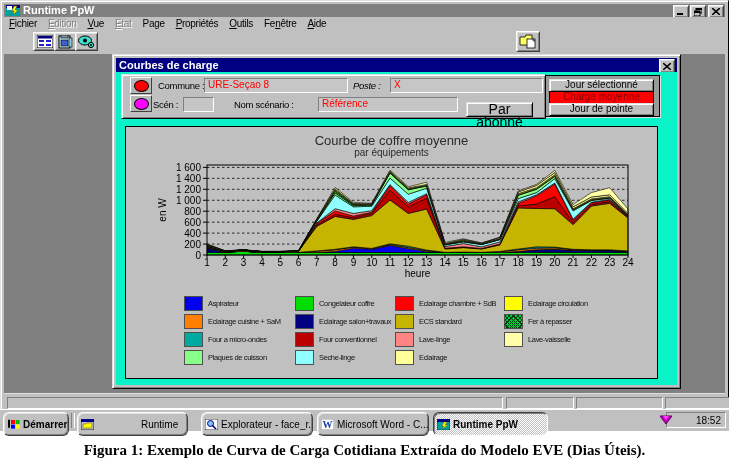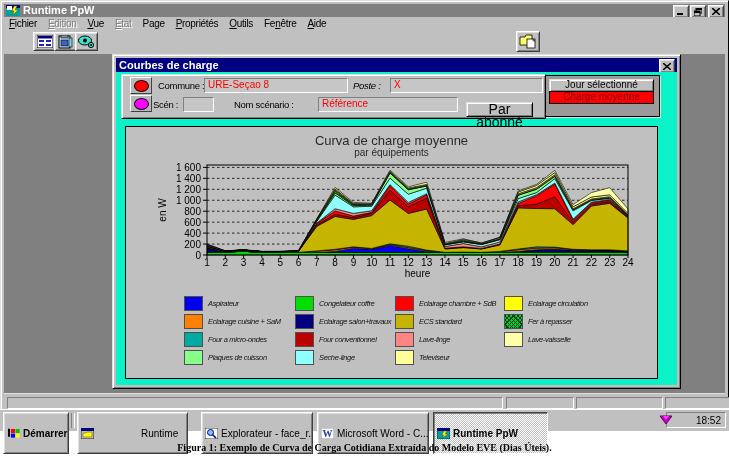--- a/index.html
+++ b/index.html
@@ -53,39 +53,39 @@
   
   .btn-group{left:429px;top:3px;width:113px;height:40px;background:#9a9a9a;border:1px solid #000;
              box-shadow:1px 1px 0 #dfdfdf;}
   .vbtn{position:absolute;left:3px;width:103px;height:11px;font-size:10px;line-height:10px;text-align:center;color:#000;white-space:nowrap;}
   .vbtn.active{background:#ff0000;border:1px solid #000;box-shadow:none;color:#7d0000;}
 
   
   .chart-panel{left:9px;top:54px;width:531px;height:251px;background:#c0c0c0;border:1px solid #000;}
   .chart-title{left:0;top:6px;width:531px;text-align:center;font-size:13px;color:#2a2a2a;}
   .chart-subtitle{left:0;top:20px;width:531px;text-align:center;font-size:10px;color:#2a2a2a;}
-  .legend-item{position:absolute;display:flex;align-items:center;font-style:italic;}
+  .legend-item{position:absolute;display:flex;align-items:center;}
   .legend-swatch{width:17px;height:13px;border:1px solid #505050;flex:none;}
   .legend-label{font-size:7.5px;letter-spacing:-0.35px;color:#111;margin-left:5px;white-space:nowrap;}
 
   
   .taskbar{left:0;top:409px;width:729px;height:21px;background:#c0c0c0;border-top:1px solid #ffffff;}
   .taskbtn{position:absolute;top:2px;height:14px;display:flex;align-items:center;font-size:10px;color:#000;
-           padding:13px 3px;white-space:nowrap;overflow:hidden;}
+           padding:4px 3px;white-space:nowrap;overflow:hidden;border-radius:6px;}
   .taskbtn .ticon{margin-right:3px;flex:none;display:flex;}
   .taskbtn.active{font-weight:bold;background-image:repeating-conic-gradient(#ffffff 0% 25%, #c0c0c0 0% 50%);
                   background-size:2px 2px;border:1px solid;border-color:#404040 #ffffff #ffffff #404040;box-shadow:inset 1px 1px 0 #808080;}
   .start-btn{font-weight:bold;}
   .tray{position:absolute;top:2px;height:14px;display:flex;align-items:center;justify-content:flex-end;
         border:1px solid;border-color:#808080 #ffffff #ffffff #808080;font-size:10px;}
   .tray .time{margin:0 4px 0 24px;}
 
   
   .fig-caption{left:0;top:442px;width:729px;text-align:center;font-family:"Liberation Serif",serif;
-               font-weight:bold;font-size:10px;color:#000;}
+               font-weight:bold;font-size:15px;color:#000;}
 </style>
 </head>
 <body>
 
 <div class="screen">
 
   <div class="abs app-window">
 
     <div class="abs titlebar">
       <span style="margin-left:2px;display:flex;">
@@ -203,24 +203,25 @@
         <span class="flabel" style="left:31px;top:23px;">Scén :</span>
         <div class="ffield" style="left:61px;top:22px;width:26px;"><span></span></div>
         <span class="flabel" style="left:112px;top:23px;">Nom scénario :</span>
         <div class="ffield" style="left:196px;top:22px;width:135px;"><span>Référence</span></div>
         <div class="par-abonne raised2">Par abonné</div>
       </div>
 
       <div class="abs btn-group">
           <div class="vbtn raised2" style="top: 3px;">Jour sélectionné</div>
           <div class="vbtn active" style="top: 15px;">Charge moyenne</div>
+          <div class="vbtn raised2" style="top: 27px;">Jour de pointe</div>
         </div>
 
       <div class="abs chart-panel">
-        <div class="abs chart-title">Curva de charge moyenne</div>
+        <div class="abs chart-title">Courbe de coffre moyenne</div>
         <div class="abs chart-subtitle">par équipements</div>
         <svg class="abs" style="left:0;top:0;" width="531" height="251" id="plot-svg">
             <defs>
               <pattern id="hatchpat" width="3" height="3" patternUnits="userSpaceOnUse">
                 <rect x="0" y="0" width="3" height="3" fill="#00cc33"></rect>
                 <path d="M0,3 L3,0" stroke="#004010" stroke-width="0.8"></path>
               </pattern>
             </defs>
             <line x1="81" y1="117.05" x2="502" y2="117.05" stroke="#000" stroke-width="0.8" stroke-dasharray="2.5,2.5"></line>
             <line x1="81" y1="106.1" x2="502" y2="106.1" stroke="#000" stroke-width="0.8" stroke-dasharray="2.5,2.5"></line>
@@ -355,21 +356,21 @@
             <div class="legend-item" style="left: 269px; top: 187px;">
               <div class="legend-swatch" style="background: rgb(198, 181, 0);"></div>
               <span class="legend-label">ECS standard</span>
             </div>
             <div class="legend-item" style="left: 269px; top: 205px;">
               <div class="legend-swatch" style="background: rgb(255, 133, 133);"></div>
               <span class="legend-label">Lave-linge</span>
             </div>
             <div class="legend-item" style="left: 269px; top: 223px;">
               <div class="legend-swatch" style="background: rgb(255, 255, 153);"></div>
-              <span class="legend-label">Televiseur</span>
+              <span class="legend-label">Eclairage</span>
             </div>
             <div class="legend-item" style="left: 378px; top: 169px;">
               <div class="legend-swatch" style="background: rgb(255, 255, 0);"></div>
               <span class="legend-label">Eclairage circulation</span>
             </div>
             <div class="legend-item" style="left: 378px; top: 187px;">
               <div class="legend-swatch" style="background: repeating-linear-gradient(45deg, transparent 0px, transparent 2px, rgb(0, 64, 16) 2px, rgb(0, 64, 16) 3px), repeating-linear-gradient(-45deg, transparent 0px, transparent 2px, rgb(0, 64, 16) 2px, rgb(0, 64, 16) 3px) rgb(0, 204, 51);"></div>
               <span class="legend-label">Fer à repasser</span>
             </div>
             <div class="legend-item" style="left: 378px; top: 205px;">

